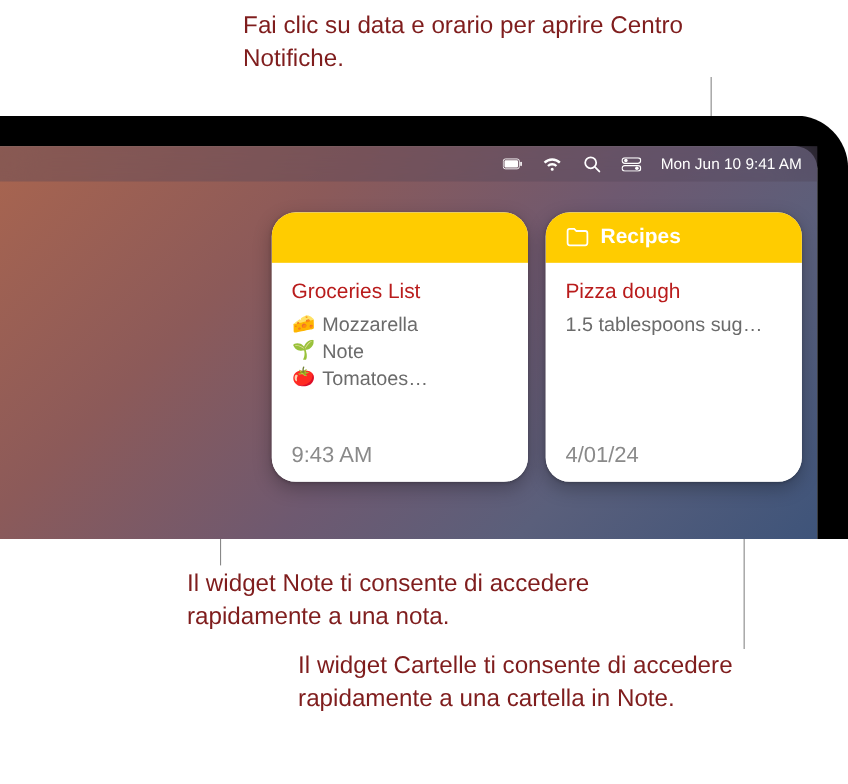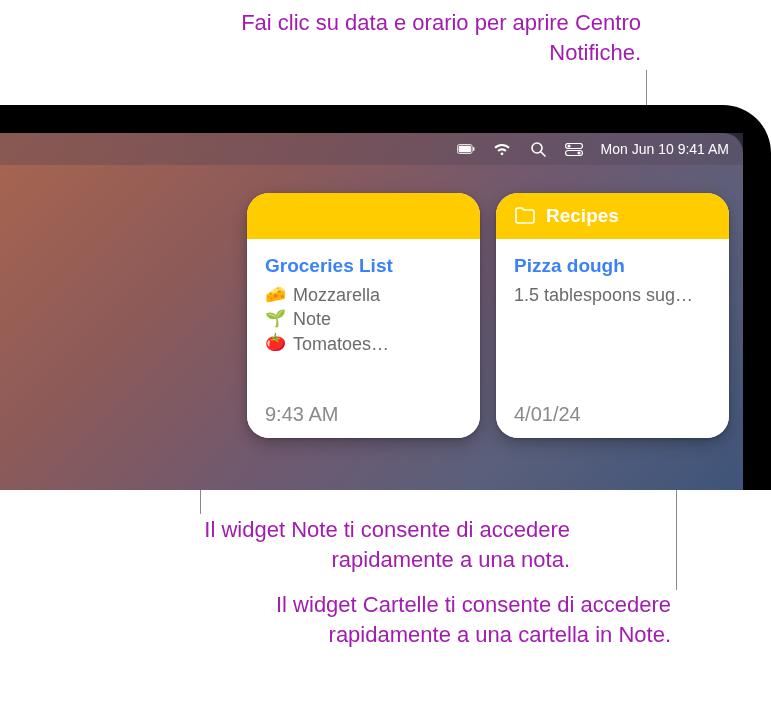--- a/index.html
+++ b/index.html
@@ -7,22 +7,21 @@
       width: 771px;
       height: 713px;
       font-family: -apple-system, BlinkMacSystemFont, "Helvetica Neue", sans-serif;
       background: #fff;
       position: relative;
       overflow: hidden;
     }
     .callout {
       position: absolute;
       font-size: 22px;
-      color: #a21caf;
-      text-align: right;
+      color: #7f1d1d;
       line-height: 1.35;
     }
     .callout-top {
       top: 8px;
       right: 130px;
       width: 420px;
     }
     .callout-mid {
       top: 515px;
       left: 170px;
@@ -124,22 +123,22 @@
     .widget-body {
       flex: 1;
       background: #fff;
       padding: 16px 18px 12px 18px;
       display: flex;
       flex-direction: column;
       position: relative;
     }
     .widget-title {
       font-size: 19px;
-      font-weight: 700;
-      color: #3b82f6;
+      font-weight: 400;
+      color: #b91c1c;
       margin-bottom: 6px;
     }
     .widget-line {
       font-size: 18px;
       color: #6b6b6b;
       line-height: 1.35;
       display: flex;
       align-items: center;
       gap: 6px;
     }

